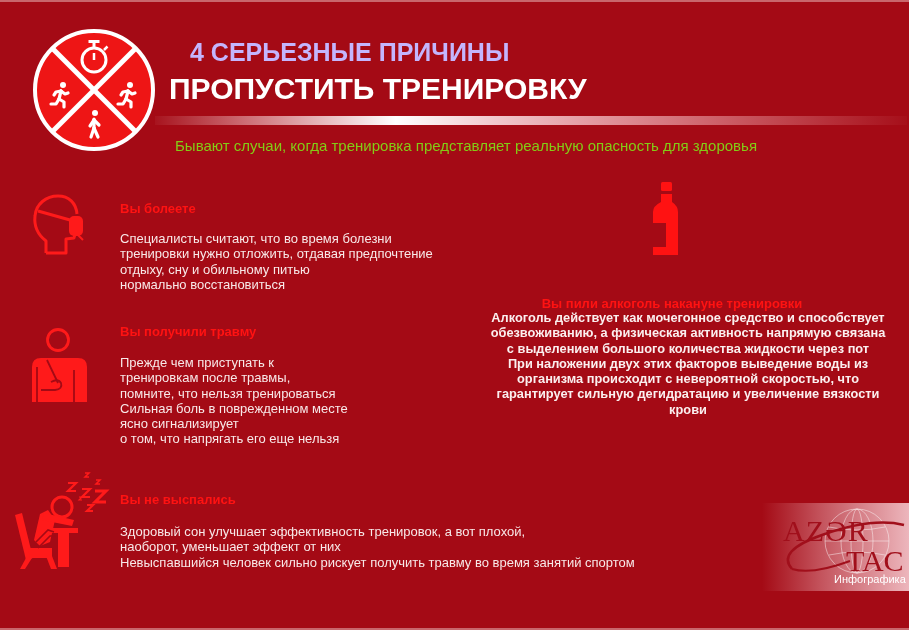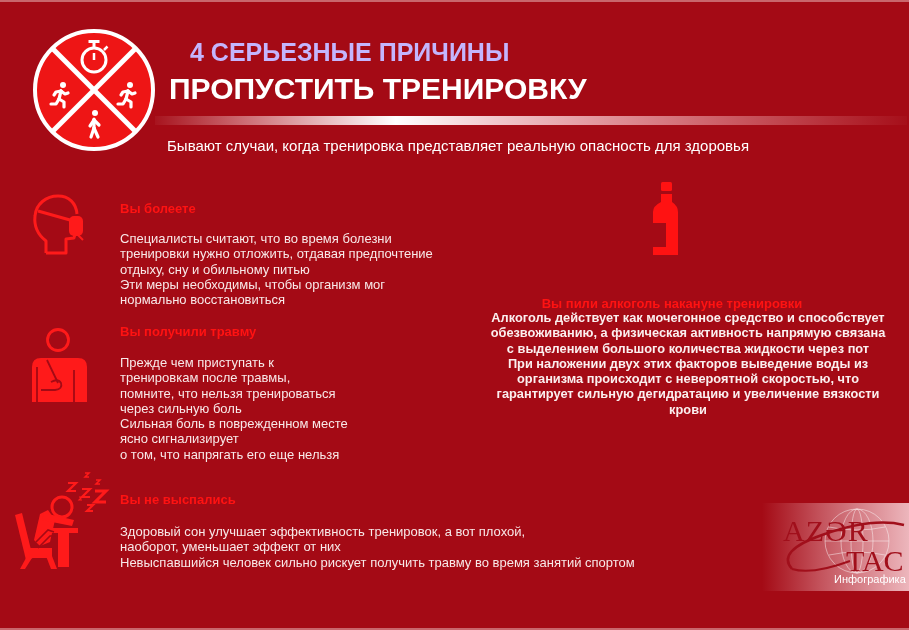--- a/index.html
+++ b/index.html
@@ -20,21 +20,21 @@
     background: linear-gradient(to right,
       rgba(255,255,255,0.04) 0%,
       rgba(255,230,232,0.45) 12%,
       rgba(255,255,255,1) 32%,
       rgba(255,235,238,0.85) 45%,
       rgba(255,215,220,0.7) 58%,
       rgba(255,200,205,0.45) 75%,
       rgba(255,190,195,0.2) 90%,
       rgba(255,255,255,0.02) 100%);
   }
-  .subtitle { left: 167px; top: 137px; font-size: 15px; line-height: 18px; color: #ffffff; white-space: nowrap; }
+  .subtitle { left: 175px; top: 137px; font-size: 15px; line-height: 18px; color: #84cc16; white-space: nowrap; }
 
   .sec-title { font-size: 13px; line-height: 15px; font-weight: bold; color: #ff1212; white-space: nowrap; }
   .body-text { font-size: 13px; line-height: 15.3px; color: #f8e8e8; white-space: nowrap; }
   .body-text div { height: 15.3px; }
 
   .alc-title { left: 457px; width: 430px; top: 296px; text-align: center; }
   .alc-body {
     left: 463px; width: 450px; top: 310px;
     font-size: 12.8px; line-height: 15.3px; font-weight: bold; color: #fbefef;
     text-align: center; white-space: nowrap;
@@ -101,38 +101,36 @@
   <path d="M21,68 L21,56 C12,49 9,40 10,31 C11,19 21,11 33,11 C44,11 51,18 52,29 M50,49 L49,53 L41,54 L41,68 L21,68" fill="none" stroke="#ff1a1a" stroke-width="3" stroke-linejoin="round"></path>
   <line x1="13" y1="26" x2="45" y2="35" stroke="#ff1a1a" stroke-width="3"></line>
   <rect x="44" y="31" width="14" height="20" rx="5" fill="#ff1a1a"></rect>
   <line x1="53" y1="50" x2="58" y2="55" stroke="#ff1a1a" stroke-width="2"></line>
 </svg>
 <div class="abs sec-title" style="left:120px;top:201px;">Вы болеете</div>
 <div class="abs body-text" style="left:120px;top:231px;">
   <div>Специалисты считают, что во время болезни</div>
   <div>тренировки нужно отложить, отдавая предпочтение</div>
   <div>отдыху, сну и обильному питью</div>
-  <div>Эти меры необходимы, чтобы организм мог</div>
   <div>нормально восстановиться</div>
 </div>
 
 <svg class="abs" style="left:25px;top:320px;" width="70" height="85" viewBox="0 0 70 85">
   <circle cx="33" cy="20" r="10.5" fill="none" stroke="#ff1a1a" stroke-width="2.8"></circle>
   <path d="M7,82 L7,47 Q7,38 16,38 L53,38 Q62,38 62,47 L62,82 Z" fill="#ff1a1a"></path>
   <line x1="12" y1="47" x2="12" y2="82" stroke="#a40a15" stroke-width="1.8"></line>
   <line x1="49" y1="50" x2="49" y2="82" stroke="#a40a15" stroke-width="1.8"></line>
   <path d="M22,40 L33,63" stroke="#a40a15" stroke-width="1.8" fill="none"></path>
   <path d="M16,70 L30,70 Q38,69 36,63 Q33,58 26,62" stroke="#a40a15" stroke-width="1.8" fill="none"></path>
 </svg>
 <div class="abs sec-title" style="left:120px;top:324px;">Вы получили травму</div>
 <div class="abs body-text" style="left:120px;top:355px;">
   <div>Прежде чем приступать к</div>
   <div>тренировкам после травмы,</div>
   <div>помните, что нельзя тренироваться</div>
-  <div>через сильную боль</div>
   <div>Сильная боль в поврежденном месте</div>
   <div>ясно сигнализирует</div>
   <div>о том, что напрягать его еще нельзя</div>
 </div>
 
 <svg class="abs" style="left:10px;top:470px;" width="100" height="100" viewBox="0 0 100 100">
   <circle cx="52" cy="37" r="10" fill="none" stroke="#ff1a1a" stroke-width="3"></circle>
   <g stroke="#ff1a1a" fill="none" stroke-width="2.2" stroke-linejoin="miter">
     <path d="M58,13 L66,13 L58,21 L66,21"></path>
     <path d="M72,19 L80,19 L72,27 L80,27"></path>

